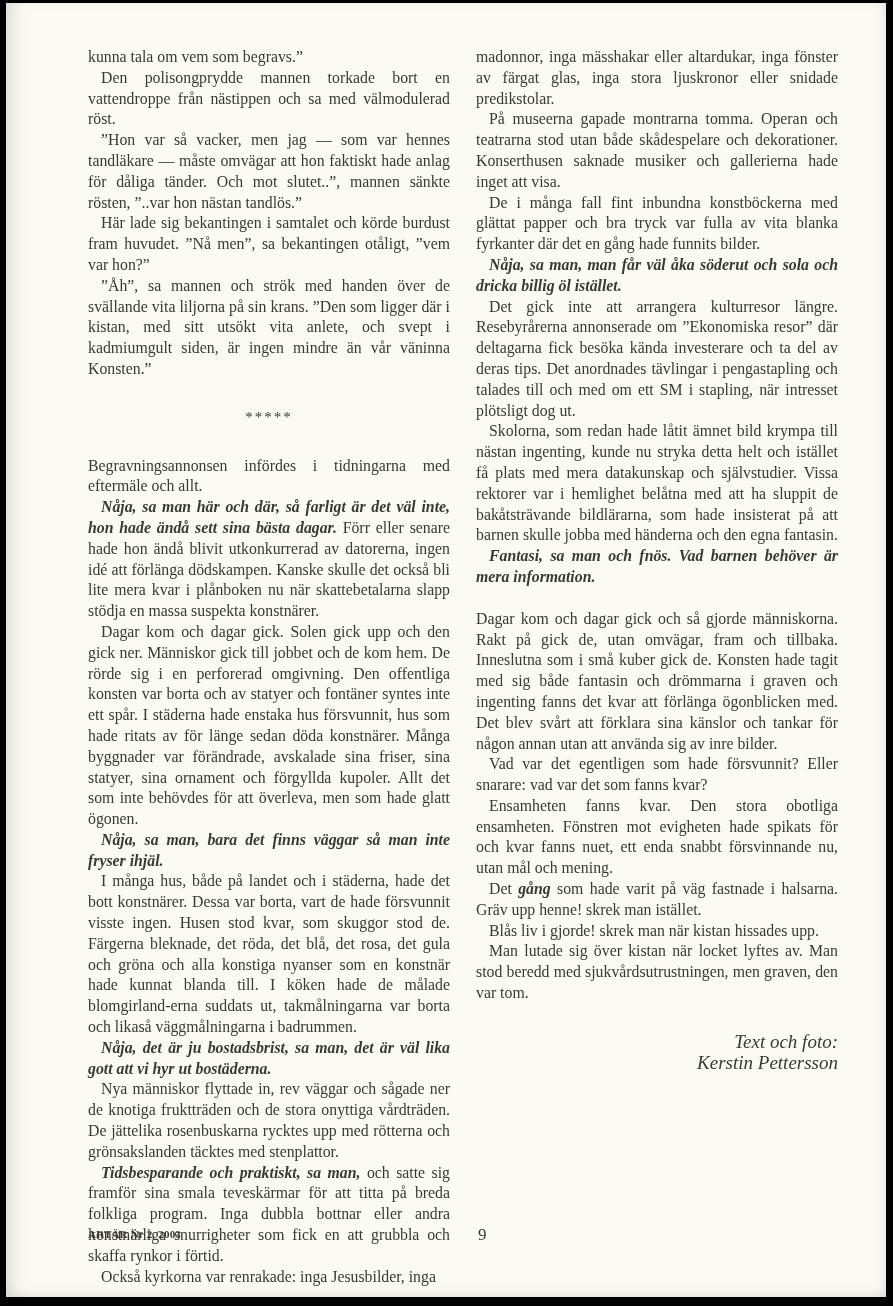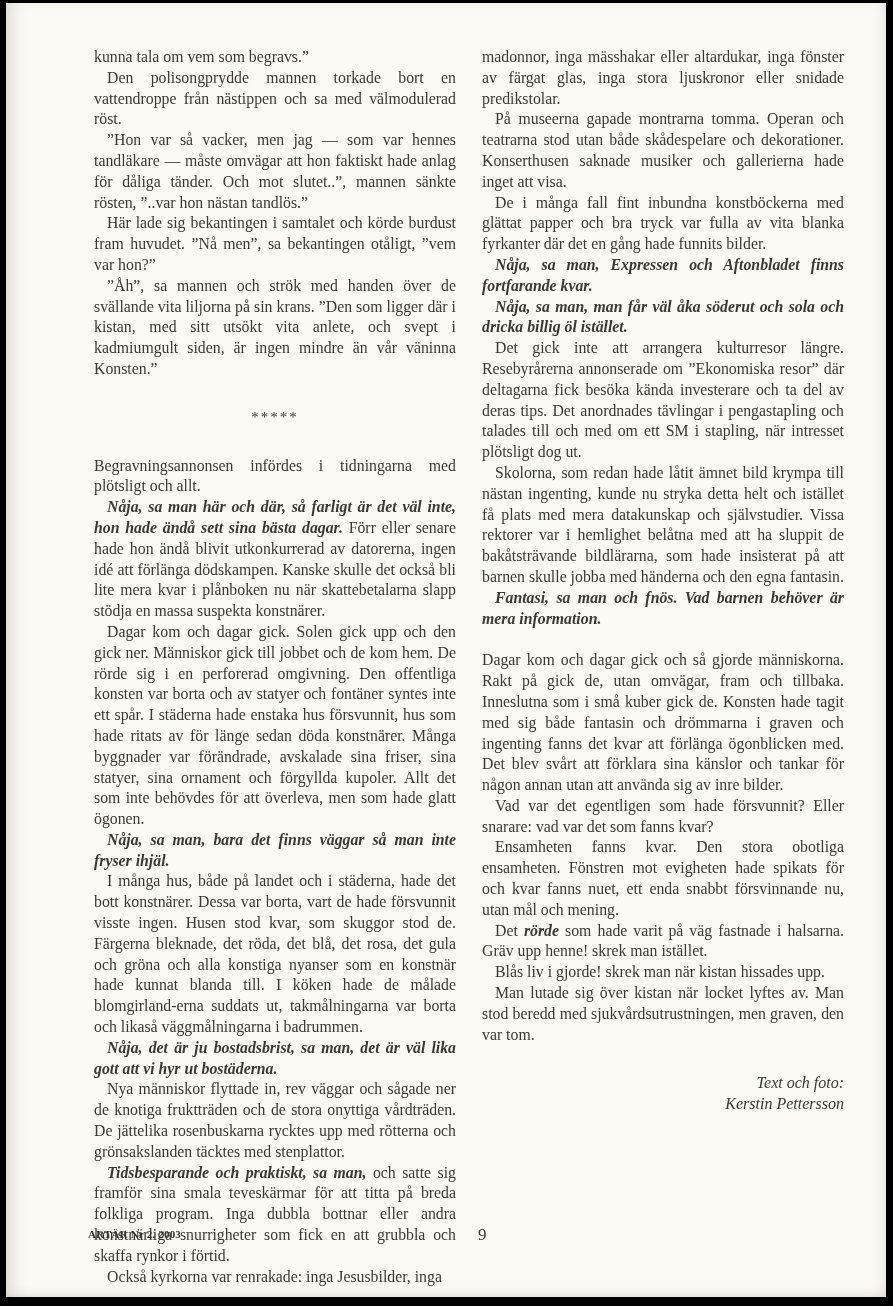--- a/index.html
+++ b/index.html
@@ -19,21 +19,20 @@
     box-shadow: inset 14px 0 20px -12px rgba(60,55,45,0.22),
                 inset -10px 0 16px -12px rgba(60,55,45,0.18),
                 inset 0 -10px 16px -12px rgba(60,55,45,0.15);
   }
   .columns {
     position: absolute;
     left: 82px; top: 44px;
     width: 762px;
     display: flex;
     gap: 26px;
-    justify-content: center;
   }
   .col {
     width: 362px;
     font-size: 15.8px;
     line-height: 20.8px;
     color: #3b3933;
     text-align: justify;
     hyphens: auto;
   }
   .para { margin: 0; text-indent: 0; }
@@ -45,21 +44,21 @@
     margin: 27px 0 28px 0;
     letter-spacing: 2px;
     font-size: 15px;
     color: #3b3933;
   }
   .gap { height: 21px; }
   .byline {
     margin-top: 28px;
     text-align: right;
     font-style: italic;
-    font-size: 16px;
+    font-size: 19px;
     color: #3b3933;
   }
   .footer {
     position: absolute;
     left: 82px; top: 1221px;
     width: 762px;
     height: 24px;
   }
   .journal {
     font-family: Liberation Serif, serif;
@@ -80,44 +79,43 @@
 
 <div class="page">
   <div class="columns">
     <div class="col">
         <p class="para"><span class="seg-n">kunna tala om vem som begravs.”</span></p>
         <p class="para indent"><span class="seg-n">Den polisongprydde mannen torkade bort en vattendroppe från nästippen och sa med välmodulerad röst.</span></p>
         <p class="para indent"><span class="seg-n">”Hon var så vacker, men jag — som var hennes tandläkare — måste omvägar att hon faktiskt hade anlag för dåliga tänder. Och mot slutet..”, mannen sänkte rösten, ”..var hon nästan tandlös.”</span></p>
         <p class="para indent"><span class="seg-n">Här lade sig bekantingen i samtalet och körde burdust fram huvudet. ”Nå men”, sa bekantingen otåligt, ”vem var hon?”</span></p>
         <p class="para indent"><span class="seg-n">”Åh”, sa mannen och strök med handen över de svällande vita liljorna på sin krans. ”Den som ligger där i kistan, med sitt utsökt vita anlete, och svept i kadmiumgult siden, är ingen mindre än vår väninna Konsten.”</span></p>
         <div class="separator">*****</div>
-        <p class="para"><span class="seg-n">Begravningsannonsen infördes i tidningarna med plötsligt och allt.</span></p>
+        <p class="para"><span class="seg-n">Begravningsannonsen infördes i tidningarna med eftermäle och allt.</span></p>
         <p class="para indent"><span class="seg-b">Nåja, sa man här och där, så farligt är det väl inte, hon hade ändå sett sina bästa dagar.</span><span class="seg-n"> Förr eller senare hade hon ändå blivit utkonkurrerad av datorerna, ingen idé att förlänga dödskampen. Kanske skulle det också bli lite mera kvar i plånboken nu när skattebetalarna slapp stödja en massa suspekta konstnärer.</span></p>
         <p class="para indent"><span class="seg-n">Dagar kom och dagar gick. Solen gick upp och den gick ner. Människor gick till jobbet och de kom hem. De rörde sig i en perforerad omgivning. Den offentliga konsten var borta och av statyer och fontäner syntes inte ett spår. I städerna hade enstaka hus försvunnit, hus som hade ritats av för länge sedan döda konstnärer. Många byggnader var förändrade, avskalade sina friser, sina statyer, sina ornament och förgyllda kupoler. Allt det som inte behövdes för att överleva, men som hade glatt ögonen.</span></p>
         <p class="para indent"><span class="seg-b">Nåja, sa man, bara det finns väggar så man inte fryser ihjäl.</span></p>
         <p class="para indent"><span class="seg-n">I många hus, både på landet och i städerna, hade det bott konstnärer. Dessa var borta, vart de hade försvunnit visste ingen. Husen stod kvar, som skuggor stod de. Färgerna bleknade, det röda, det blå, det rosa, det gula och gröna och alla konstiga nyanser som en konstnär hade kunnat blanda till. I köken hade de målade blomgirland-erna suddats ut, takmålningarna var borta och likaså väggmålningarna i badrummen.</span></p>
         <p class="para indent"><span class="seg-b">Nåja, det är ju bostadsbrist, sa man, det är väl lika gott att vi hyr ut bostäderna.</span></p>
         <p class="para indent"><span class="seg-n">Nya människor flyttade in, rev väggar och sågade ner de knotiga fruktträden och de stora onyttiga vårdträden. De jättelika rosenbuskarna rycktes upp med rötterna och grönsakslanden täcktes med stenplattor.</span></p>
         <p class="para indent"><span class="seg-b">Tidsbesparande och praktiskt, sa man,</span><span class="seg-n"> och satte sig framför sina smala teveskärmar för att titta på breda folkliga program. Inga dubbla bottnar eller andra konstnärliga snurrigheter som fick en att grubbla och skaffa rynkor i förtid.</span></p>
         <p class="para indent"><span class="seg-n">Också kyrkorna var renrakade: inga Jesusbilder, inga</span></p>
       </div>
     <div class="col">
         <p class="para"><span class="seg-n">madonnor, inga mässhakar eller altardukar, inga fönster av färgat glas, inga stora ljuskronor eller snidade predikstolar.</span></p>
         <p class="para indent"><span class="seg-n">På museerna gapade montrarna tomma. Operan och teatrarna stod utan både skådespelare och dekorationer. Konserthusen saknade musiker och gallerierna hade inget att visa.</span></p>
         <p class="para indent"><span class="seg-n">De i många fall fint inbundna konstböckerna med glättat papper och bra tryck var fulla av vita blanka fyrkanter där det en gång hade funnits bilder.</span></p>
-        <p class="para indent"><span class="seg-b">Nåja, sa man, Expressen och Aftonbladet finns fortfarande kvar.</span></p>
         <p class="para indent"><span class="seg-b">Nåja, sa man, man får väl åka söderut och sola och dricka billig öl istället.</span></p>
         <p class="para indent"><span class="seg-n">Det gick inte att arrangera kulturresor längre. Resebyrårerna annonserade om ”Ekonomiska resor” där deltagarna fick besöka kända investerare och ta del av deras tips. Det anordnades tävlingar i pengastapling och talades till och med om ett SM i stapling, när intresset plötsligt dog ut.</span></p>
         <p class="para indent"><span class="seg-n">Skolorna, som redan hade låtit ämnet bild krympa till nästan ingenting, kunde nu stryka detta helt och istället få plats med mera datakunskap och självstudier. Vissa rektorer var i hemlighet belåtna med att ha sluppit de bakåtsträvande bildlärarna, som hade insisterat på att barnen skulle jobba med händerna och den egna fantasin.</span></p>
         <p class="para indent"><span class="seg-b">Fantasi, sa man och fnös. Vad barnen behöver är mera information.</span></p>
         <div class="gap"></div>
         <p class="para"><span class="seg-n">Dagar kom och dagar gick och så gjorde människorna. Rakt på gick de, utan omvägar, fram och tillbaka. Inneslutna som i små kuber gick de. Konsten hade tagit med sig både fantasin och drömmarna i graven och ingenting fanns det kvar att förlänga ögonblicken med. Det blev svårt att förklara sina känslor och tankar för någon annan utan att använda sig av inre bilder.</span></p>
         <p class="para indent"><span class="seg-n">Vad var det egentligen som hade försvunnit? Eller snarare: vad var det som fanns kvar?</span></p>
         <p class="para indent"><span class="seg-n">Ensamheten fanns kvar. Den stora obotliga ensamheten. Fönstren mot evigheten hade spikats för och kvar fanns nuet, ett enda snabbt försvinnande nu, utan mål och mening.</span></p>
-        <p class="para indent"><span class="seg-n">Det </span><span class="seg-bi">rörde</span><span class="seg-n"> som hade varit på väg fastnade i halsarna. Gräv upp henne! skrek man istället.</span></p>
+        <p class="para indent"><span class="seg-n">Det </span><span class="seg-bi">gång</span><span class="seg-n"> som hade varit på väg fastnade i halsarna. Gräv upp henne! skrek man istället.</span></p>
         <p class="para indent"><span class="seg-n">Blås liv i gjorde! skrek man när kistan hissades upp.</span></p>
         <p class="para indent"><span class="seg-n">Man lutade sig över kistan när locket lyftes av. Man stod beredd med sjukvårdsutrustningen, men graven, den var tom.</span></p>
         <div class="byline">
           <div>Text och foto:</div>
           <div>Kerstin Pettersson</div>
         </div>
       </div>
   </div>
   <div class="footer">
     <span class="journal">ARTÄR Nr 2. 2003</span>

